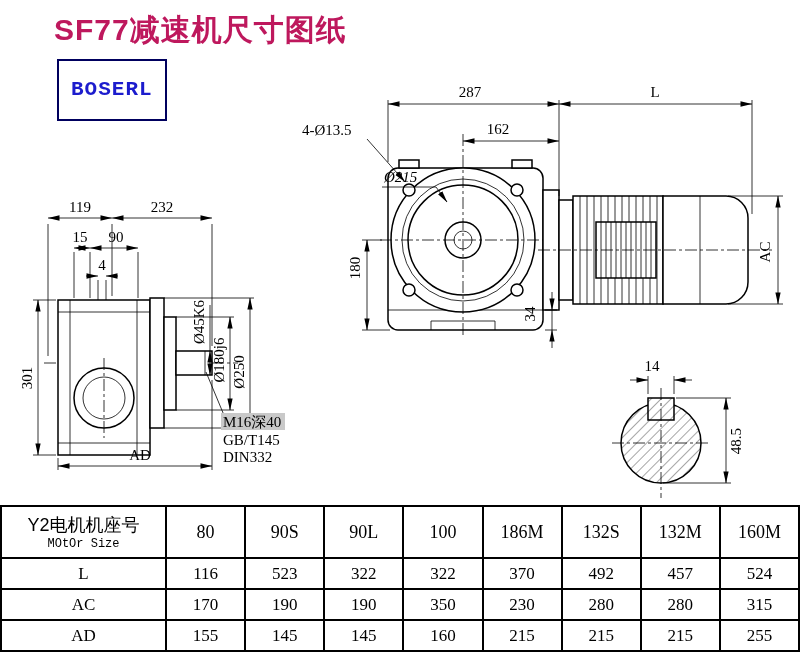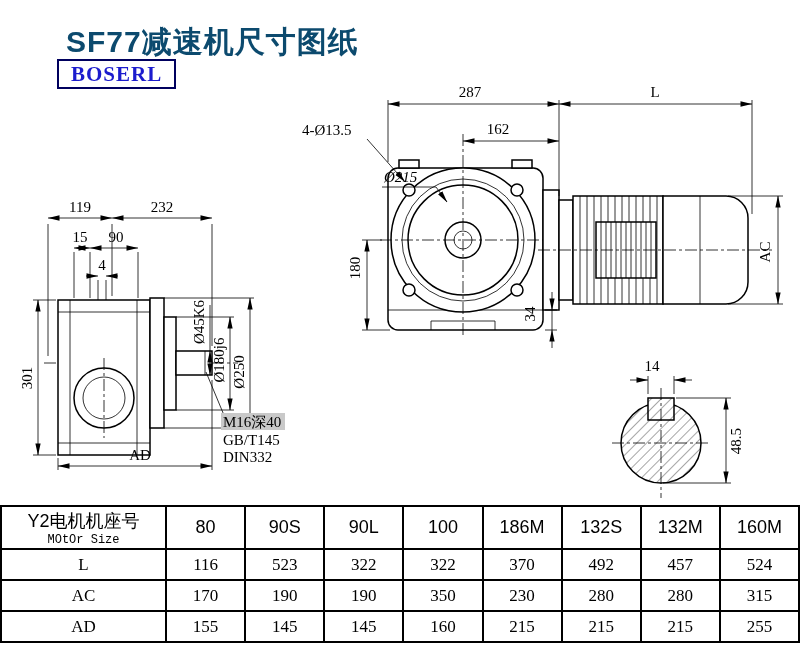--- a/index.html
+++ b/index.html
@@ -1,34 +1,34 @@
 <!DOCTYPE html>
 <html><head>
 <meta charset="utf-8">
 <style>
   html,body{margin:0;padding:0;background:#fff;}
   #sheet{position:relative;width:800px;height:654px;background:#fff;overflow:hidden;font-family:"Liberation Sans",sans-serif;}
-  #title{position:absolute;left:54px;top:10px;margin:12px;font-size:30px;font-weight:bold;color:#0c4a6e;letter-spacing:1px;font-family:"Liberation Sans","DejaVu Sans",sans-serif;white-space:nowrap;}
-  #brand{position:absolute;left:57px;top:59px;border:2px solid #00005e;padding:0 12px;height:26px;line-height:26px;
-         font-family:Liberation Serif, serif;font-weight:bold;font-size:21px;color:#1c1ccd;letter-spacing:1px;}
+  #title{position:absolute;left:54px;top:10px;margin:0;font-size:30px;font-weight:bold;color:#be185d;letter-spacing:1px;font-family:"Liberation Sans","DejaVu Sans",sans-serif;white-space:nowrap;}
+  #brand{position:absolute;left:57px;top:59px;border:2px solid #00005e;padding:16px 12px;height:26px;line-height:26px;
+         font-family:Liberation Mono, monospace;font-weight:bold;font-size:21px;color:#1c1ccd;letter-spacing:1px;}
   svg{position:absolute;left:0;top:0;}
   .olw{fill:#fff;stroke:#000;stroke-width:1.5;}
   .ol{fill:none;stroke:#000;stroke-width:1.5;}
   .thin{fill:none;stroke:#000;stroke-width:0.8;}
   .cl{fill:none;stroke:#000;stroke-width:0.8;stroke-dasharray:12 3 3 3;}
   .hatched{fill:url(#hatch);stroke:#000;stroke-width:1.5;}
   .dt{font-family:"Liberation Serif","DejaVu Serif",serif;font-size:15px;fill:#000;}
   .it{font-style:italic;}
   #size-table{position:absolute;left:0;top:505px;width:800px;border-collapse:collapse;table-layout:fixed;background:#fff;}
   #size-table th,#size-table td{border:2px solid #000;text-align:center;vertical-align:middle;padding:0;font-weight:normal;color:#000;}
-  #size-table th.size{font-size:18px;font-family:Liberation Sans, sans-serif;}
+  #size-table th.size{font-size:18px;font-family:Liberation Serif, serif;}
   #size-table td{font-size:17px;font-family:"Liberation Serif","DejaVu Serif",serif;}
   .hdr-cn{font-size:18px;font-family:"Liberation Sans",sans-serif;}
   .hdr-en{font-size:12px;font-family:Liberation Mono, monospace;}
-  tr.hrow{height:43px;padding-left:29px;}
+  tr.hrow{height:52px;padding-left:29px;}
   tr.drow{height:31px;}
 </style>
 </head>
 <body>
 
 <div id="sheet">
 
   <h1 id="title">SF77减速机尺寸图纸</h1>
   <div id="brand">
     <span>BOSERL</span>

